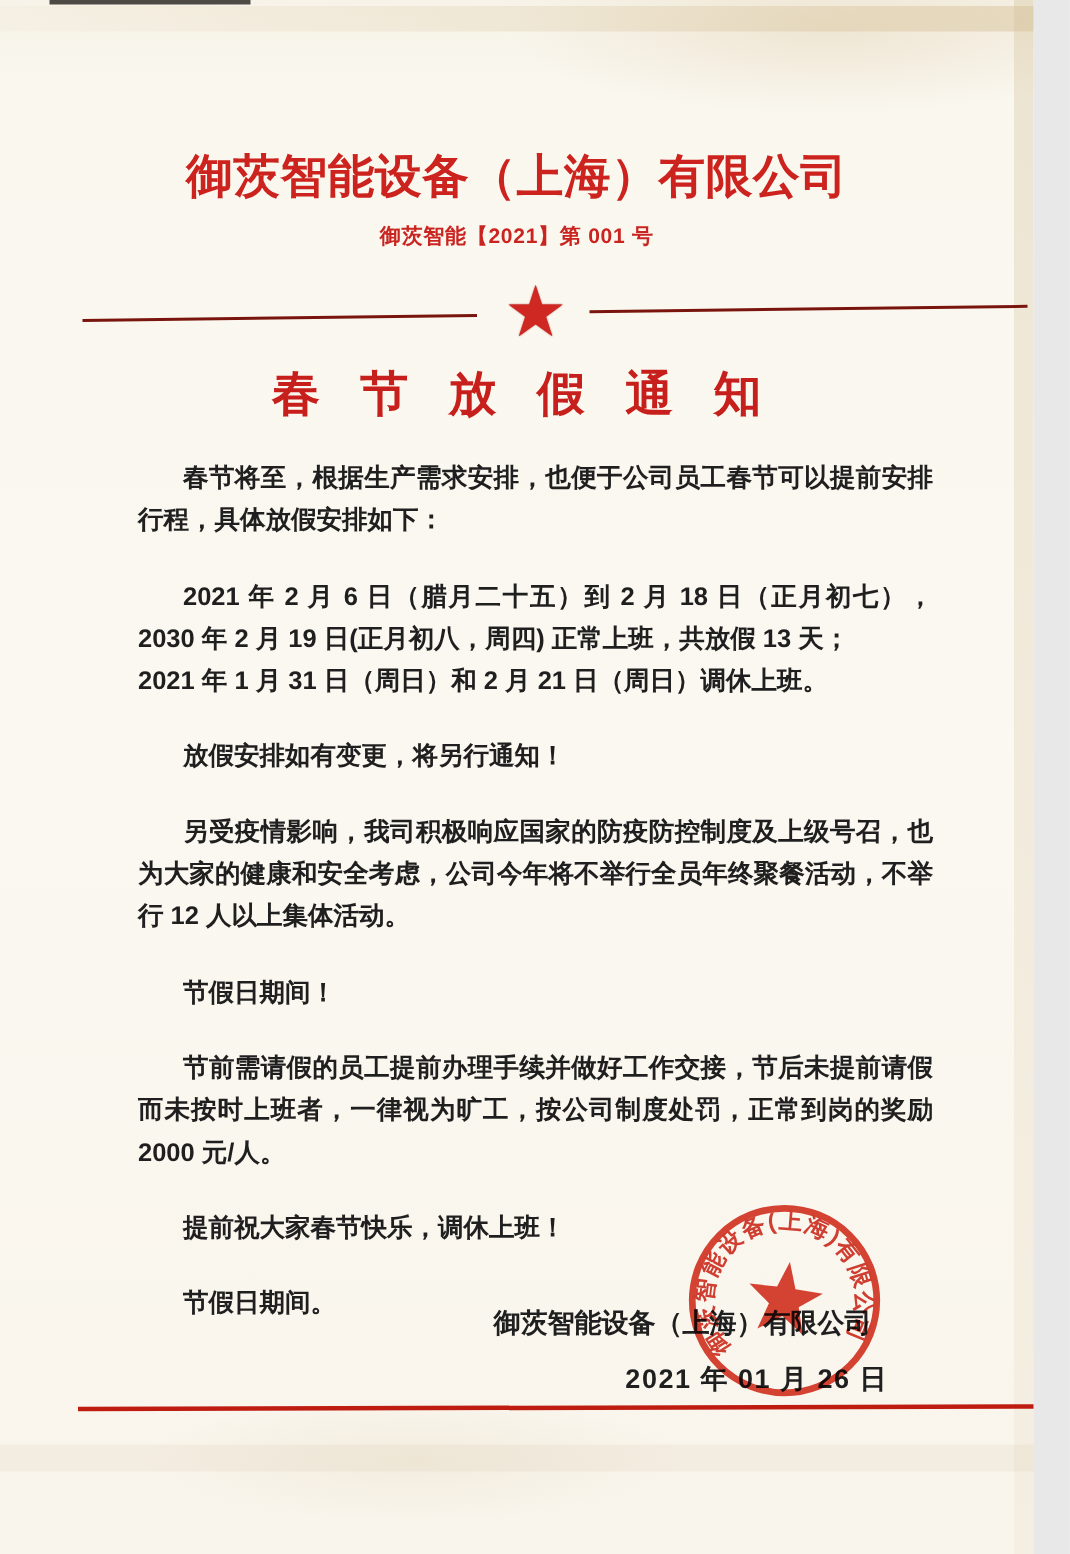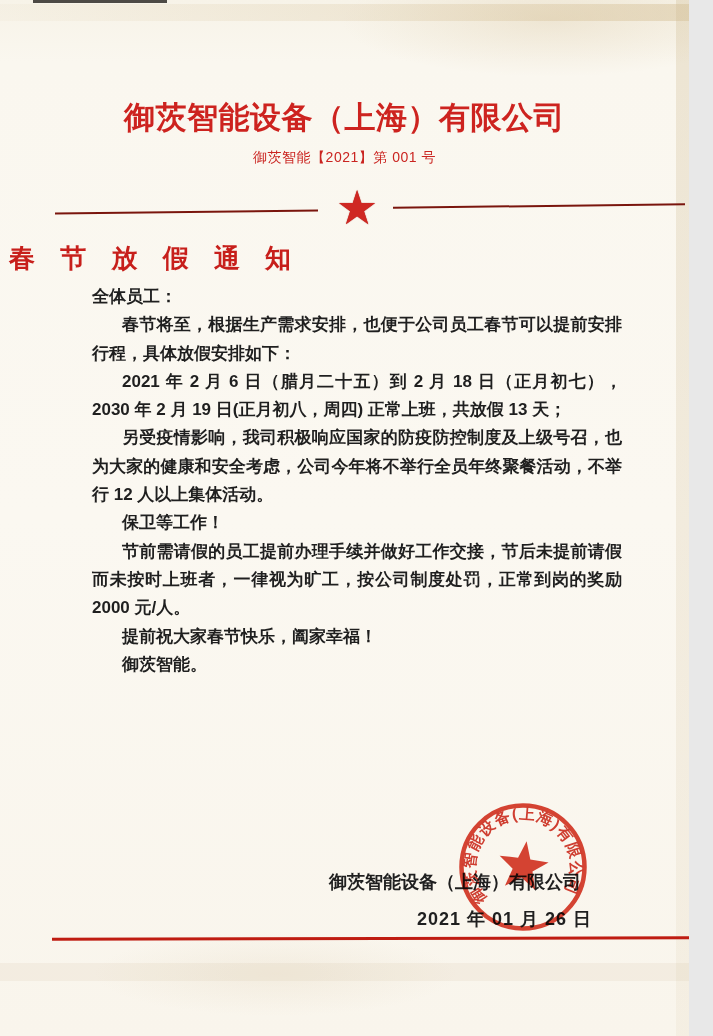--- a/index.html
+++ b/index.html
@@ -21,41 +21,41 @@
   .scan-band-right { position:absolute; top:0; right:0; width:13px; height:1036px;
     background:linear-gradient(180deg, rgba(208,188,148,0.32), rgba(222,206,176,0.16)); }
   .scan-band-bottom { position:absolute; top:963px; left:0; width:713px; height:18px; background:rgba(212,194,160,0.16); }
 
   .company-name {
     position:absolute; top:97px; left:0; width:100%; text-align:center;
     font-size:31px; font-weight:bold; color:#cd231f; letter-spacing:0.5px;
   }
   .doc-number {
     position:absolute; top:149px; left:0; width:100%; text-align:center;
-    font-size:14px; font-weight:normal; color:#ca2420; letter-spacing:0.5px;
+    font-size:14px; font-weight:bold; color:#ca2420; letter-spacing:0.5px;
   }
   .divider-line { position:absolute; height:2px; background:#7a150d; }
   .divider-line.left  { top:211px; left:55px;  width:263px; transform:rotate(-0.7deg); }
   .divider-line.right { top:205px; left:393px; width:292px; transform:rotate(-0.7deg); }
   .divider-star {
     position:absolute; top:183px; left:332px; width:50px; height:50px;
     font-size:47px; line-height:50px; text-align:center; color:#cf2823;
     text-shadow: 0 0 1px #a01510;
   }
   .notice-title {
-    position:absolute; top:241px; left:0; width:100%; text-align:left;
-    font-size:26px; font-weight:bold; color:#c71f1b; letter-spacing:9px; text-indent:9px;
+    position:absolute; top:241px; left:0; width:100%; text-align:center;
+    font-size:32px; font-weight:bold; color:#c71f1b; letter-spacing:9px; text-indent:9px;
   }
   .body-text {
     position:absolute; top:283px; left:92px; width:530px;
     font-size:17px; font-weight:bold; color:#1f1f1f;
     line-height:28.3px; text-align:justify;
   }
   .body-text p { margin:0; }
-  .body-text p.indent { text-indent:30px; }
+  .body-text p.indent { text-indent:30px;margin-top:22px; }
 
   .sign-company { position:absolute; top:870px; right:108px; font-size:18px; font-weight:bold; color:#1f1f1f; }
   .sign-date    { position:absolute; top:907px; right:97px;  font-size:18px; font-weight:bold; color:#1f1f1f; letter-spacing:1px; }
 
   .bottom-rule { position:absolute; top:937px; left:52px; width:638px; height:3px; background:#bf1c11; transform:rotate(-0.15deg); }
 
   .seal {
     position:absolute; top:799px; left:455px; width:136px; height:136px;
     mix-blend-mode:multiply; opacity:0.9;
   }
@@ -74,28 +74,29 @@
   <div class="company-name">御茨智能设备（上海）有限公司</div>
   <div class="doc-number">御茨智能【2021】第 001 号</div>
 
   <div class="divider-line left"></div>
   <div class="divider-star">★</div>
   <div class="divider-line right"></div>
 
   <div class="notice-title">春 节 放 假 通 知</div>
 
   <div class="body-text">
-      <p>全体员工：</p>
       <p class="indent">春节将至，根据生产需求安排，也便于公司员工春节可以提前安排行程，具体放假安排如下：</p>
       <p class="indent">2021 年 2 月 6 日（腊月二十五）到 2 月 18 日（正月初七），2030 年 2 月 19 日(正月初八，周四) 正常上班，共放假 13 天；</p>
+      <p>2021 年 1 月 31 日（周日）和 2 月 21 日（周日）调休上班。</p>
+      <p class="indent">放假安排如有变更，将另行通知！</p>
       <p class="indent">另受疫情影响，我司积极响应国家的防疫防控制度及上级号召，也为大家的健康和安全考虑，公司今年将不举行全员年终聚餐活动，不举行 12 人以上集体活动。</p>
-      <p class="indent">保卫等工作！</p>
+      <p class="indent">节假日期间！</p>
       <p class="indent">节前需请假的员工提前办理手续并做好工作交接，节后未提前请假而未按时上班者，一律视为旷工，按公司制度处罚，正常到岗的奖励 2000 元/人。</p>
-      <p class="indent">提前祝大家春节快乐，阖家幸福！</p>
-      <p class="indent">御茨智能。</p>
+      <p class="indent">提前祝大家春节快乐，调休上班！</p>
+      <p class="indent">节假日期间。</p>
     </div>
 
   <div class="sign-company">御茨智能设备（上海）有限公司</div>
   <div class="sign-date">2021 年 01 月 26 日</div>
 
   <div class="seal">
     <svg width="136" height="136" viewBox="0 0 136 136" xmlns="http://www.w3.org/2000/svg">
       <defs>
         <path id="sealArc" d="M 20 68 A 48 48 0 1 1 116 68 A 48 48 0 1 1 20 68" fill="none"></path>
       </defs>

